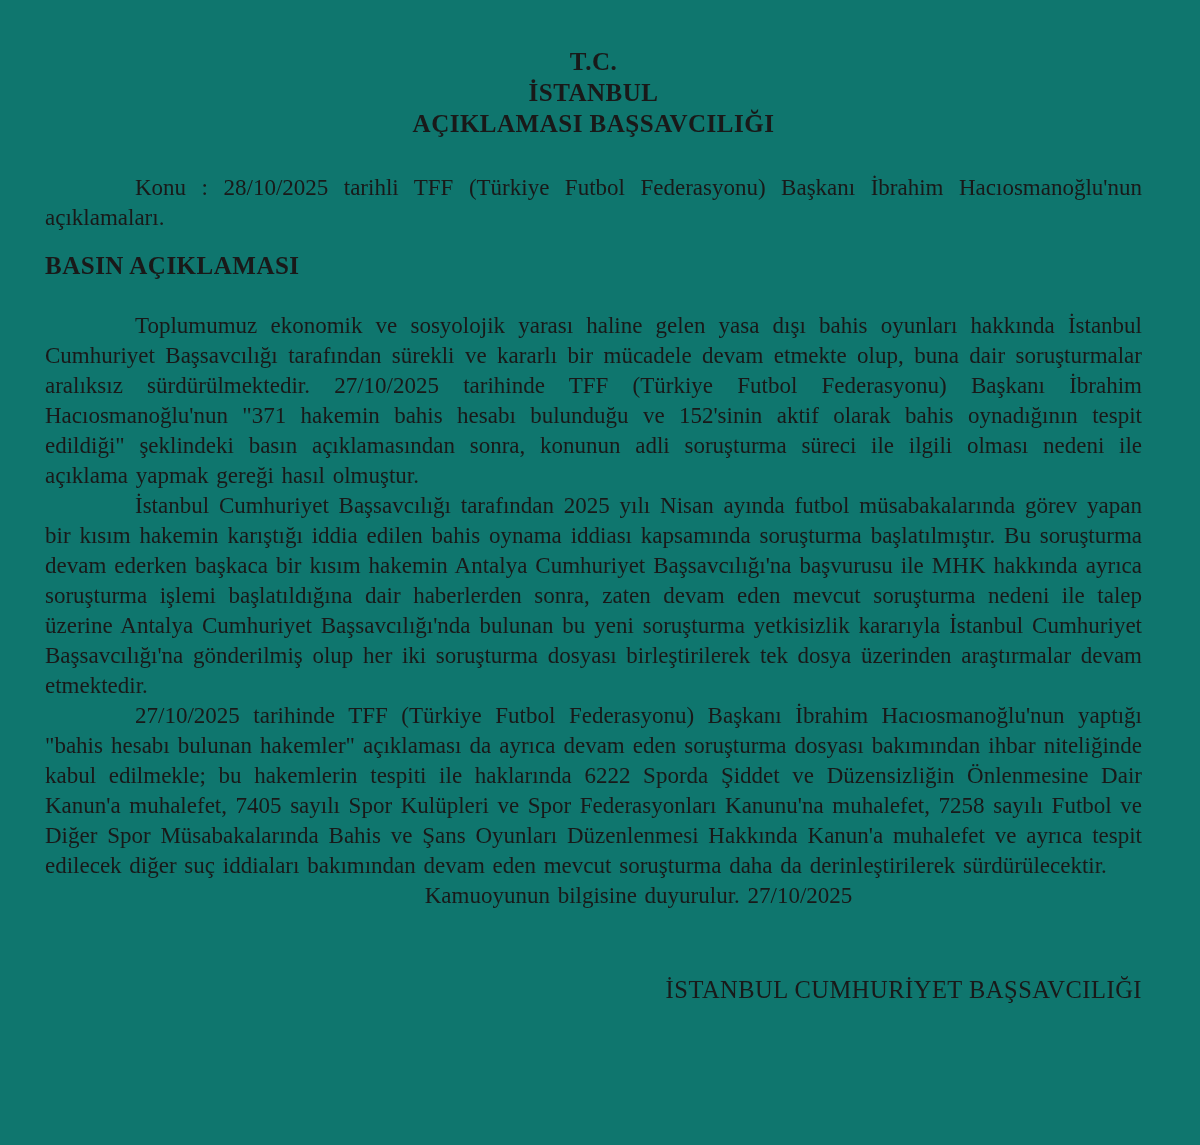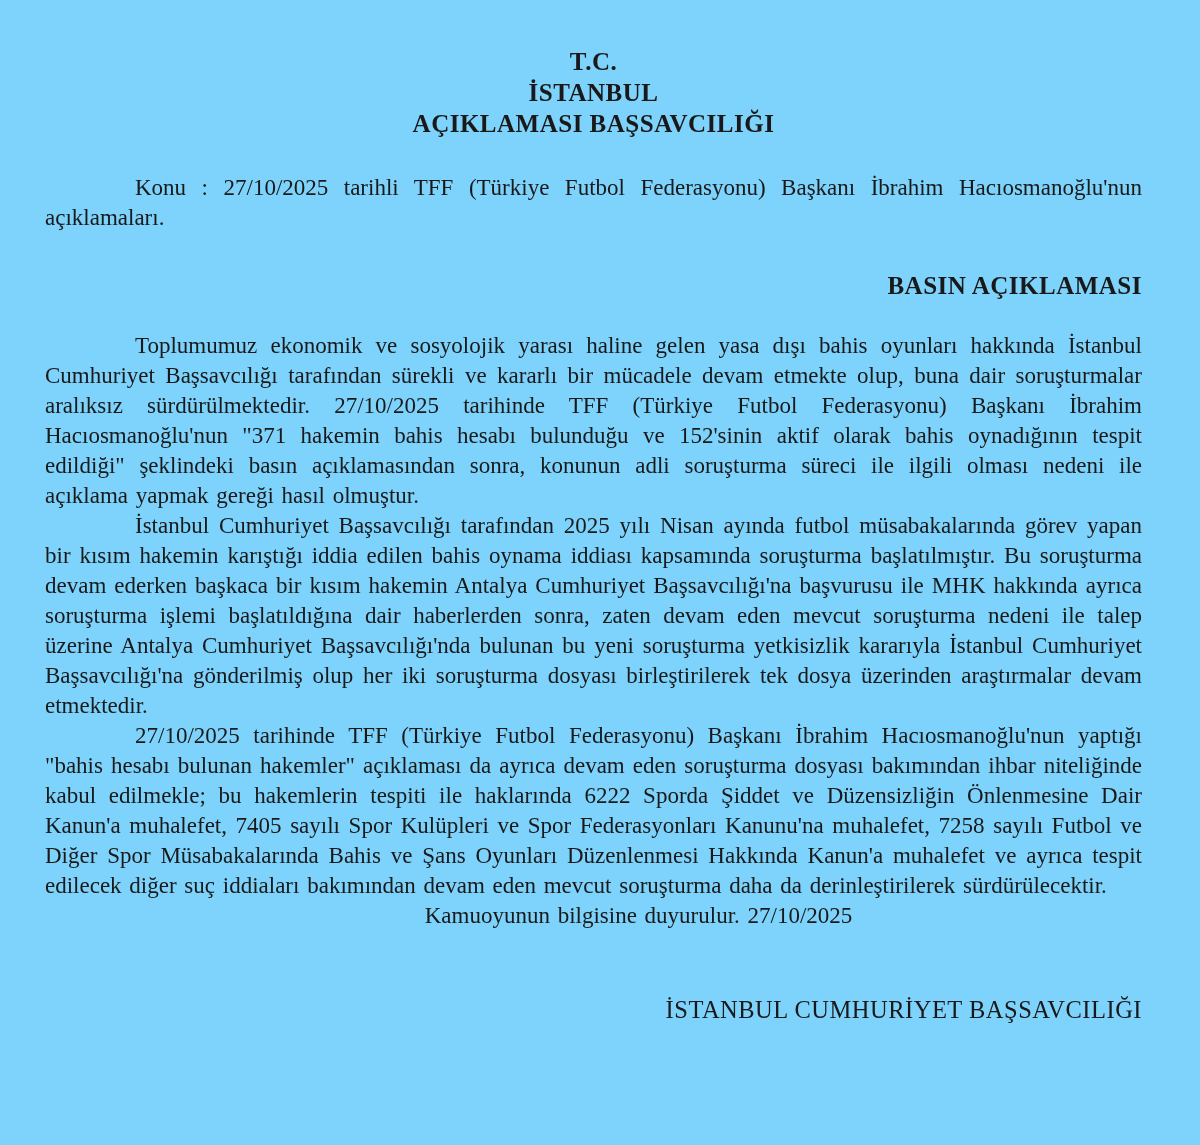--- a/index.html
+++ b/index.html
@@ -5,21 +5,21 @@
   html, body {
     margin: 0;
     padding: 0;
     background: #ffffff;
   }
   .page {
     position: relative;
     width: 1200px;
     height: 1145px;
     box-sizing: border-box;
-    background: #7dd3fc;
+    background: #0f766e;
     color: #191919;
     font-family: "Liberation Serif", "DejaVu Serif", serif;
     padding: 46px 58px 0 45px;
     overflow: hidden;
   }
   .doc-header {
     text-align: center;
     font-weight: bold;
     font-size: 25px;
     line-height: 31px;
@@ -33,25 +33,25 @@
     font-size: 23px;
     line-height: 30px;
     text-align: justify;
     text-indent: 90px;
     word-spacing: 2px;
   }
   .subject-par {
     margin-top: 34px;
   }
   .doc-title {
-    text-align: right;
+    text-align: left;
     font-weight: bold;
     font-size: 25px;
     line-height: 30px;
-    margin-top: 38px;
+    margin-top: 18px;
     margin-bottom: 30px;
     letter-spacing: 0.5px;
   }
   .closing-par {
     text-align: center;
   }
   .signature {
     text-align: right;
     font-size: 24.5px;
     line-height: 30px;
@@ -64,21 +64,21 @@
 <body>
 
 <div class="page">
 
   <div class="doc-header">
     <div>T.C.</div>
     <div>İSTANBUL</div>
     <div>AÇIKLAMASI BAŞSAVCILIĞI</div>
   </div>
 
-  <p class="body-par subject-par">Konu : 27/10/2025 tarihli TFF (Türkiye Futbol Federasyonu) Başkanı İbrahim Hacıosmanoğlu'nun açıklamaları.</p>
+  <p class="body-par subject-par">Konu : 28/10/2025 tarihli TFF (Türkiye Futbol Federasyonu) Başkanı İbrahim Hacıosmanoğlu'nun açıklamaları.</p>
 
   <div class="doc-title">BASIN AÇIKLAMASI</div>
 
   <p class="body-par">Toplumumuz ekonomik ve sosyolojik yarası haline gelen yasa dışı bahis oyunları hakkında İstanbul Cumhuriyet Başsavcılığı tarafından sürekli ve kararlı bir mücadele devam etmekte olup, buna dair soruşturmalar aralıksız sürdürülmektedir. 27/10/2025 tarihinde TFF (Türkiye Futbol Federasyonu) Başkanı İbrahim Hacıosmanoğlu'nun "371 hakemin bahis hesabı bulunduğu ve 152'sinin aktif olarak bahis oynadığının tespit edildiği" şeklindeki basın açıklamasından sonra, konunun adli soruşturma süreci ile ilgili olması nedeni ile açıklama yapmak gereği hasıl olmuştur.</p>
   <p class="body-par">İstanbul Cumhuriyet Başsavcılığı tarafından 2025 yılı Nisan ayında futbol müsabakalarında görev yapan bir kısım hakemin karıştığı iddia edilen bahis oynama iddiası kapsamında soruşturma başlatılmıştır. Bu soruşturma devam ederken başkaca bir kısım hakemin Antalya Cumhuriyet Başsavcılığı'na başvurusu ile MHK hakkında ayrıca soruşturma işlemi başlatıldığına dair haberlerden sonra, zaten devam eden mevcut soruşturma nedeni ile talep üzerine Antalya Cumhuriyet Başsavcılığı'nda bulunan bu yeni soruşturma yetkisizlik kararıyla İstanbul Cumhuriyet Başsavcılığı'na gönderilmiş olup her iki soruşturma dosyası birleştirilerek tek dosya üzerinden araştırmalar devam etmektedir.</p>
   <p class="body-par">27/10/2025 tarihinde TFF (Türkiye Futbol Federasyonu) Başkanı İbrahim Hacıosmanoğlu'nun yaptığı "bahis hesabı bulunan hakemler" açıklaması da ayrıca devam eden soruşturma dosyası bakımından ihbar niteliğinde kabul edilmekle; bu hakemlerin tespiti ile haklarında 6222 Sporda Şiddet ve Düzensizliğin Önlenmesine Dair Kanun'a muhalefet, 7405 sayılı Spor Kulüpleri ve Spor Federasyonları Kanunu'na muhalefet, 7258 sayılı Futbol ve Diğer Spor Müsabakalarında Bahis ve Şans Oyunları Düzenlenmesi Hakkında Kanun'a muhalefet ve ayrıca tespit edilecek diğer suç iddiaları bakımından devam eden mevcut soruşturma daha da derinleştirilerek sürdürülecektir.</p>
 
   <p class="body-par closing-par">Kamuoyunun bilgisine duyurulur. 27/10/2025</p>
 
   <div class="signature">İSTANBUL CUMHURİYET BAŞSAVCILIĞI</div>

